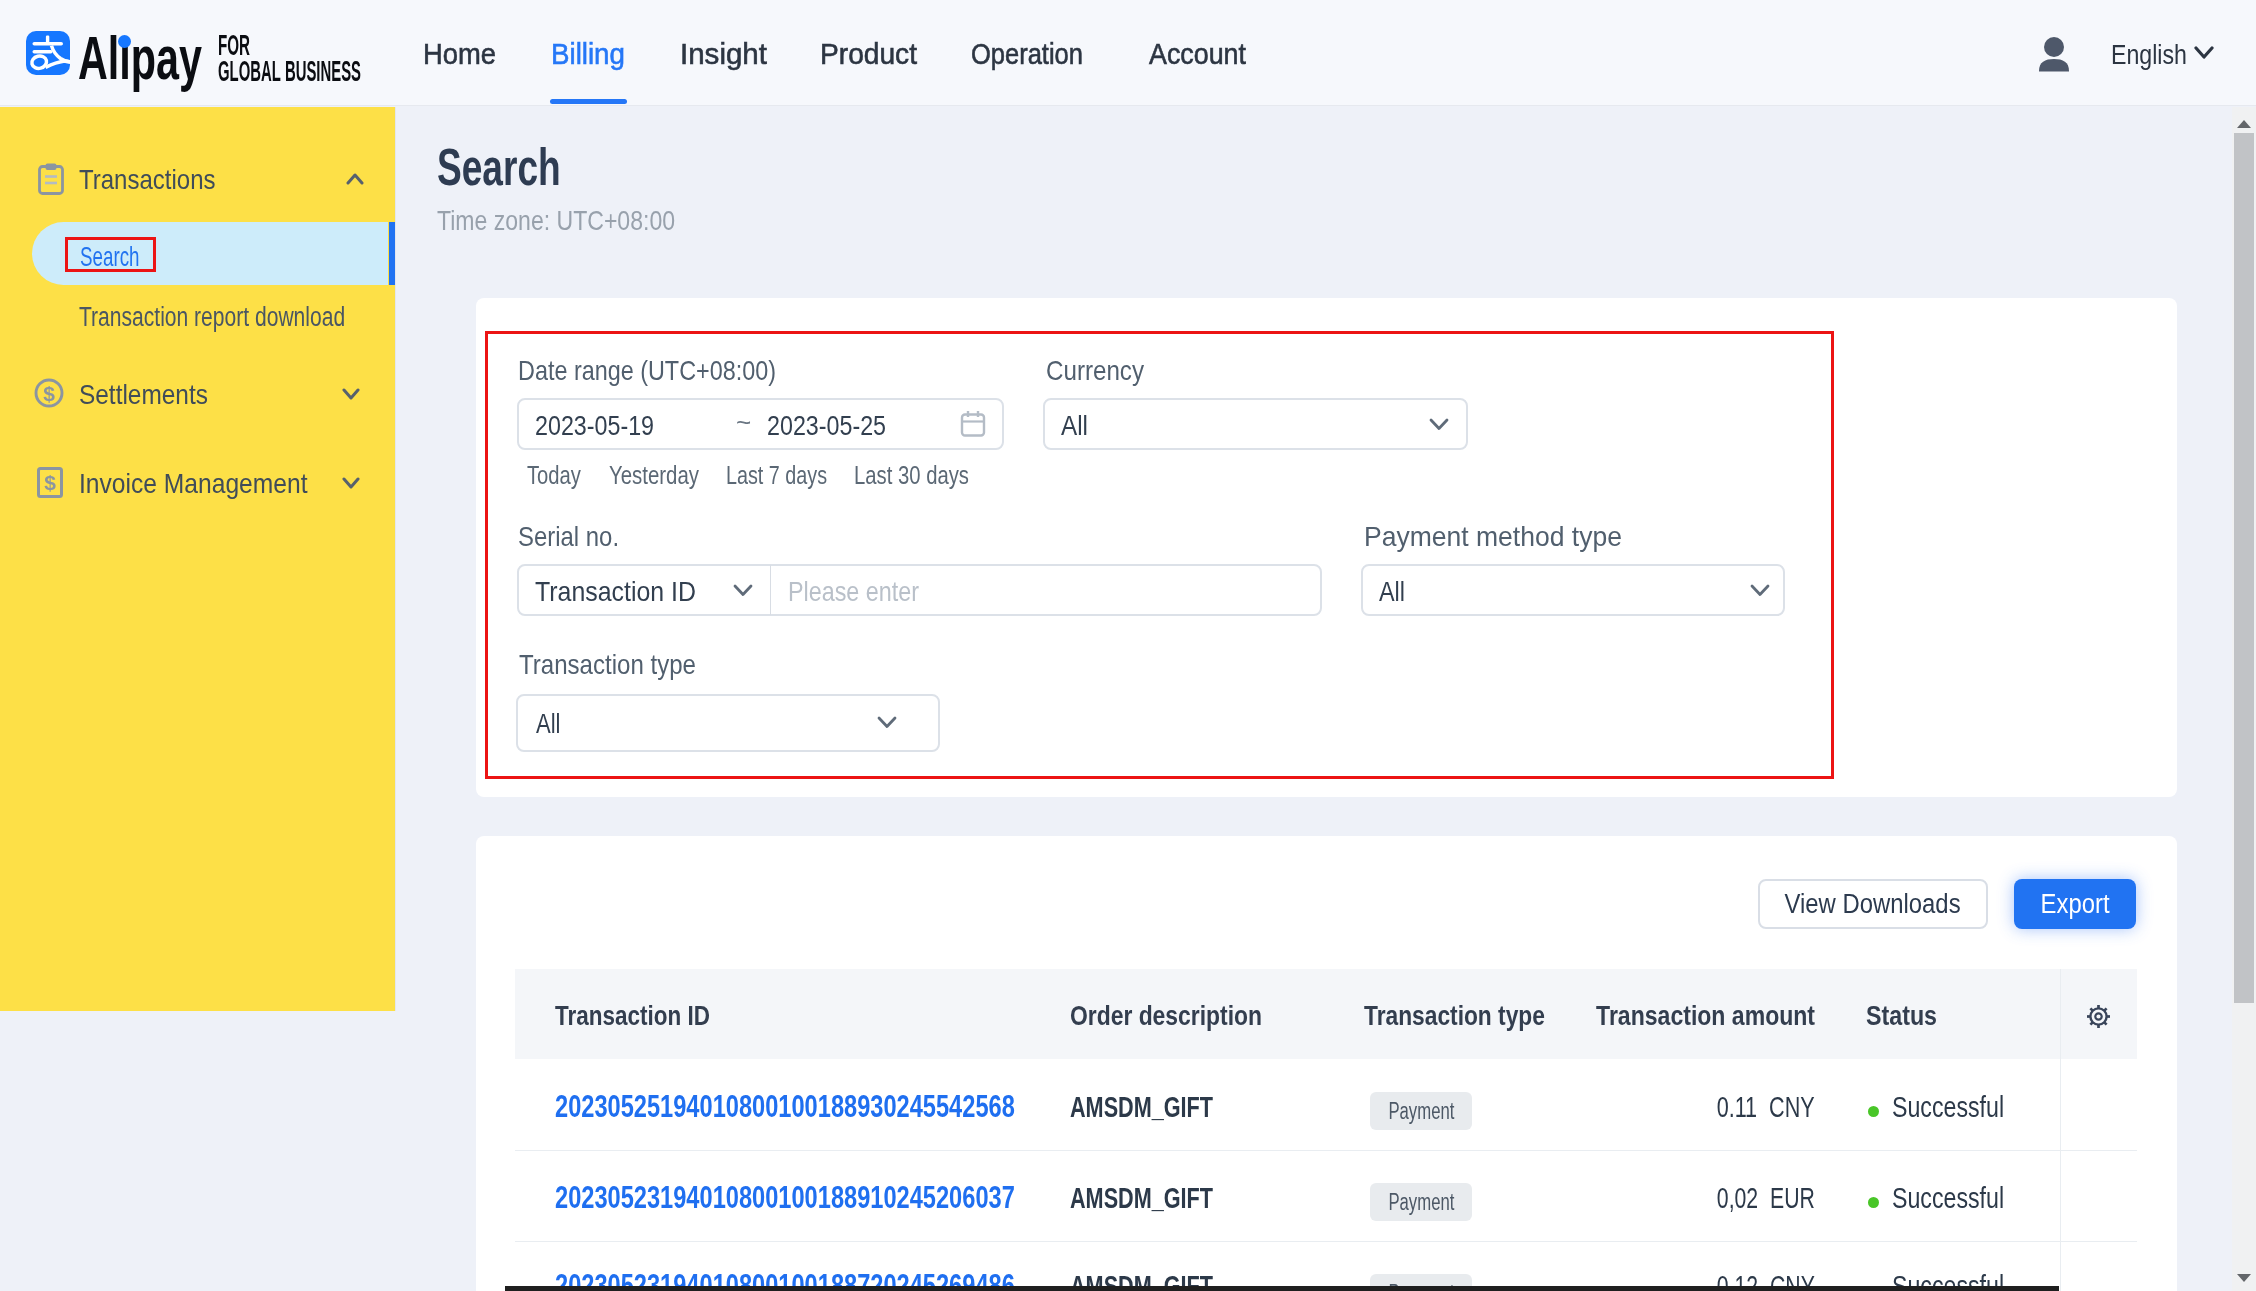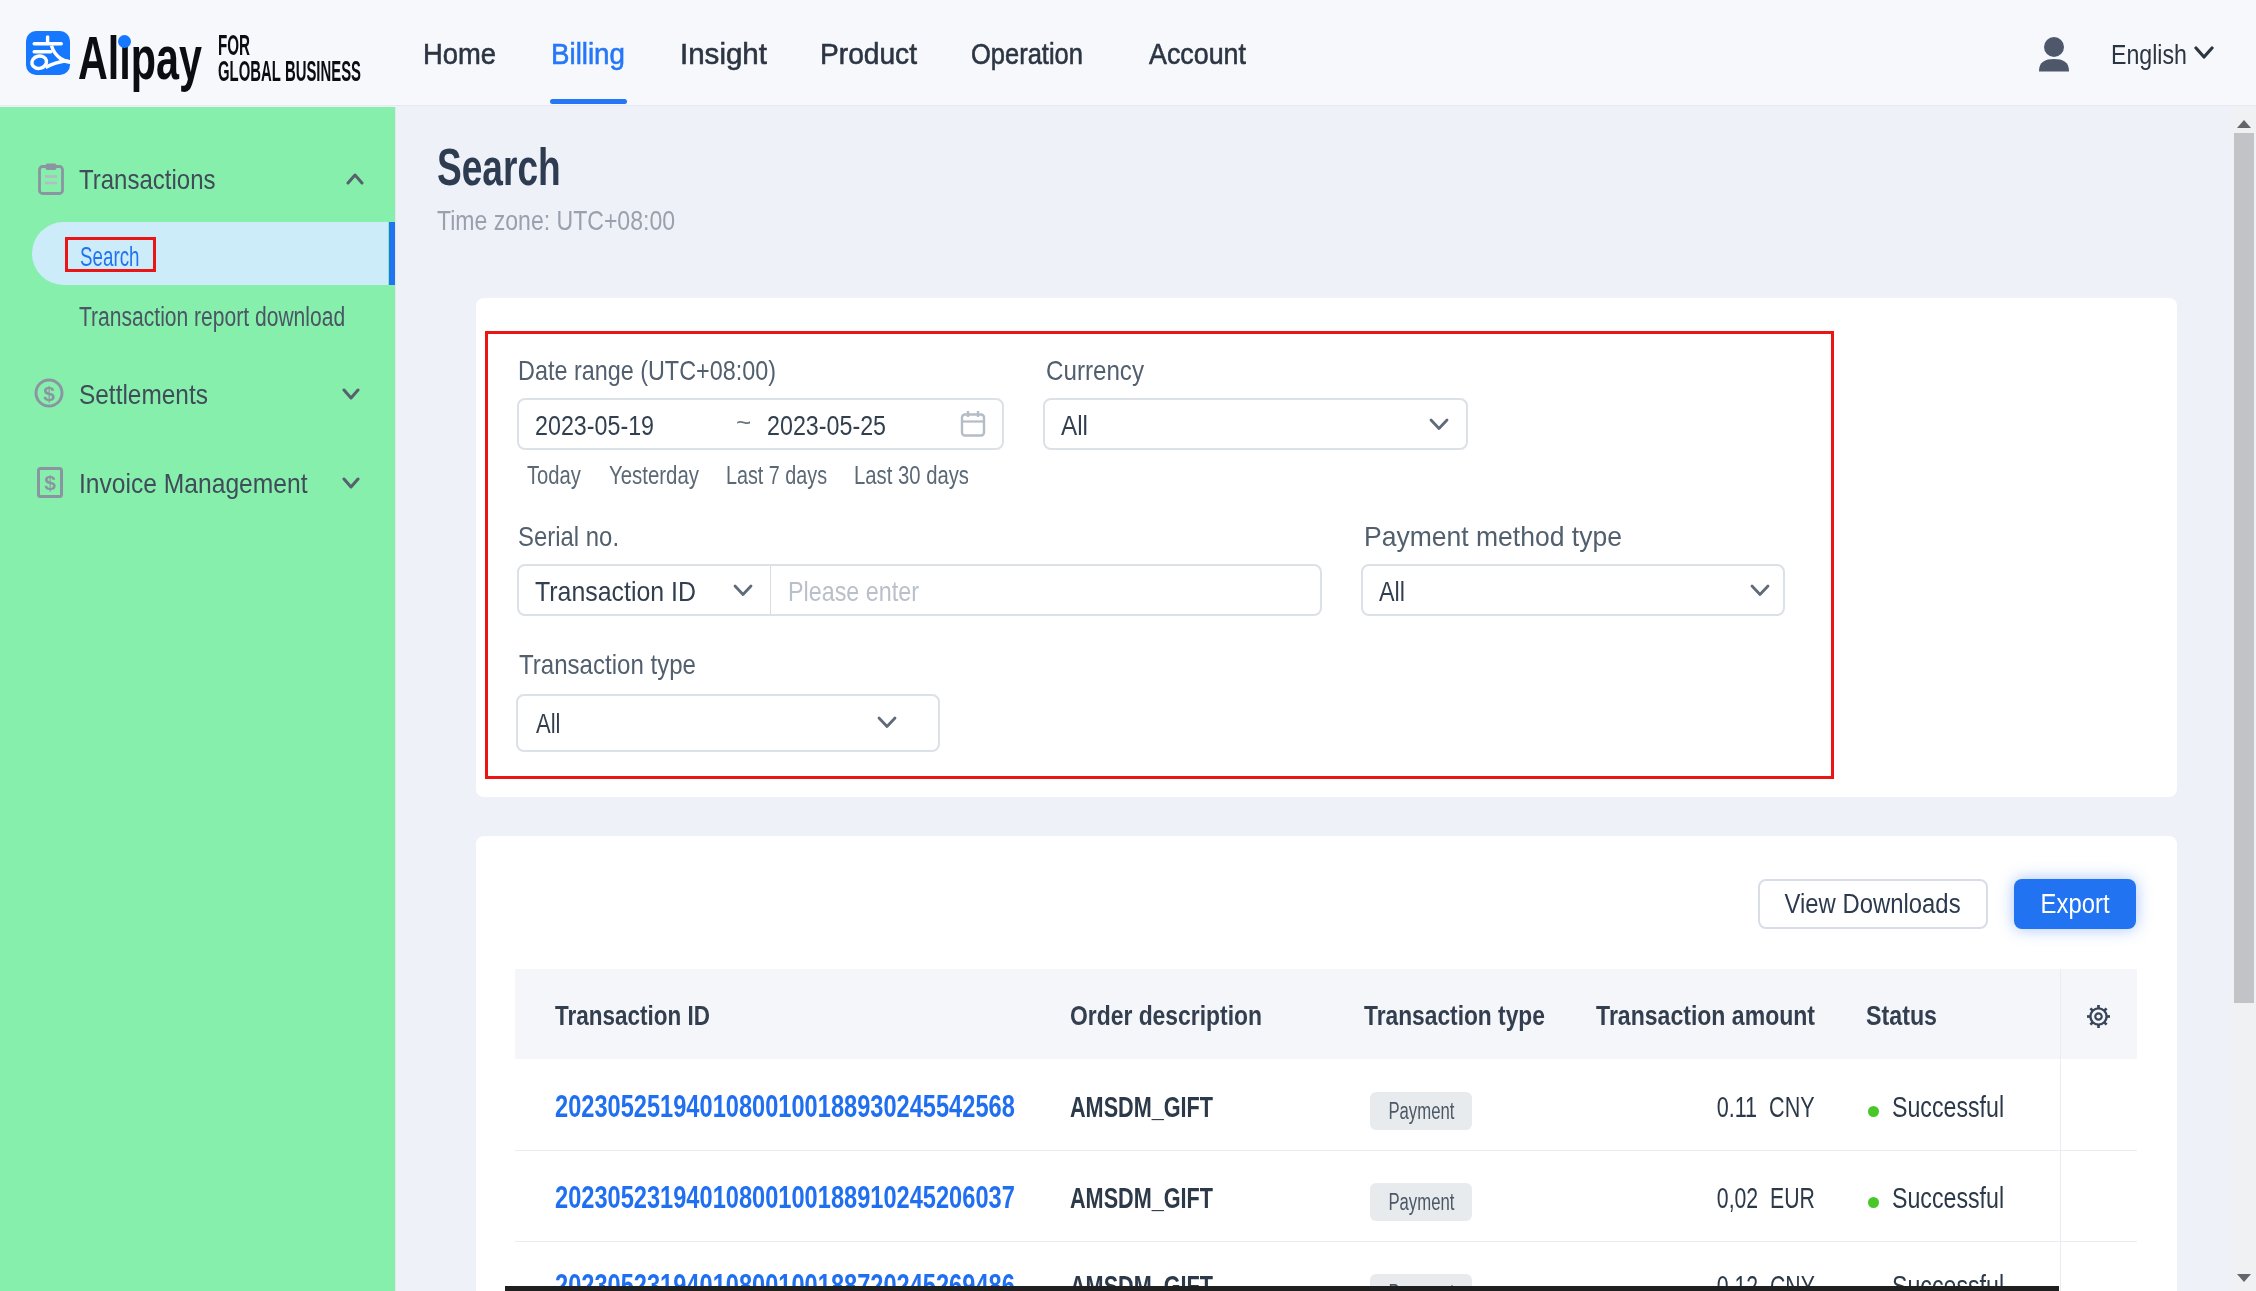--- a/index.html
+++ b/index.html
@@ -8,21 +8,21 @@
   .abs { position:absolute; }
 
   
   #header { position:absolute; left:0; top:0; width:2256px; height:106px; background:#f6f8fc; border-bottom:1px solid #e6e9ef; z-index:5; }
   .nav { position:absolute; top:37px; font-size:30px;  color:#2c3542; font-weight:400; -webkit-text-stroke:0.6px #2c3542; white-space:nowrap; }
   #nav-billing { color:#2577f7; -webkit-text-stroke:0.6px #2577f7; }
   #billing-underline { position:absolute; left:550px; top:99px; width:77px; height:5px; background:#2577f7; border-radius:3px; }
   #eng { position:absolute; left:2111px; top:39px; font-size:28px;  color:#2c3542; font-weight:500; }
 
   
-  #sidebar { position:absolute; left:0; top:107px; width:396px; height:1184px; background:#86efac; border-right:1px solid #e3e7ee; }
+  #sidebar { position:absolute; left:0; top:107px; width:396px; height:904px; background:#fde047; border-right:1px solid #e3e7ee; }
   .side-item { position:absolute; font-size:27px;  color:#404c59; font-weight:500; white-space:nowrap; }
   #pill { position:absolute; left:32px; top:115px; width:356px; height:63px; background:#cdecfa; border-radius:32px 0 0 32px; }
   #pill-bar { position:absolute; left:389px; top:115px; width:6px; height:63px; background:#2173f2; }
   #red-search { position:absolute; left:65px; top:130px; width:91px; height:35px; border:3px solid #ec1414; }
   #side-search { position:absolute; left:80px; top:134px; font-size:28px;  color:#2273f0; font-weight:500; }
 
   
   #h1 { position:absolute; left:437px; top:137px; font-size:52px; color:#2e3c52; font-weight:600;  }
   #tz { position:absolute; left:437px; top:205px; font-size:28px; color:#98a1ac;  }
 

